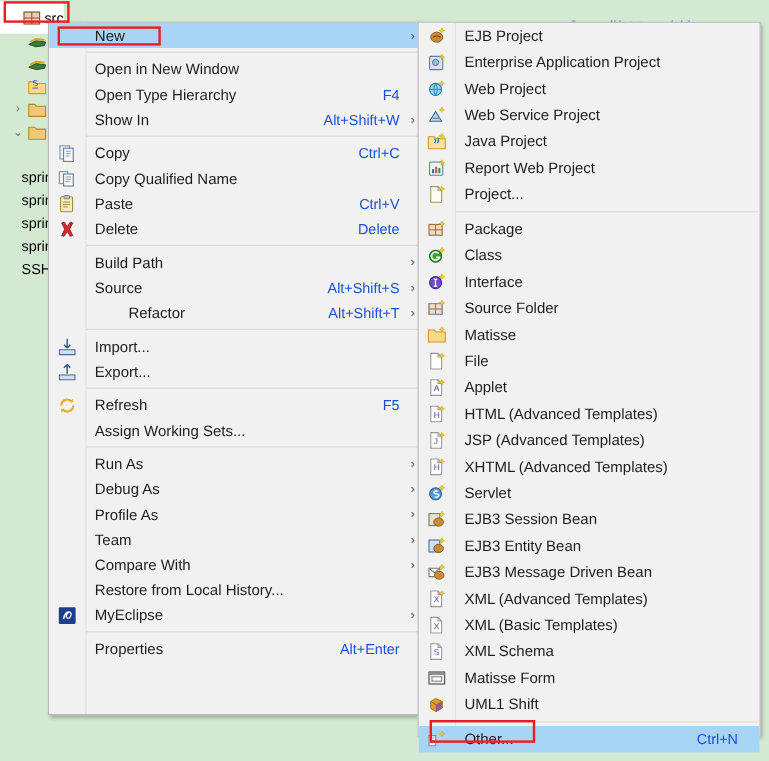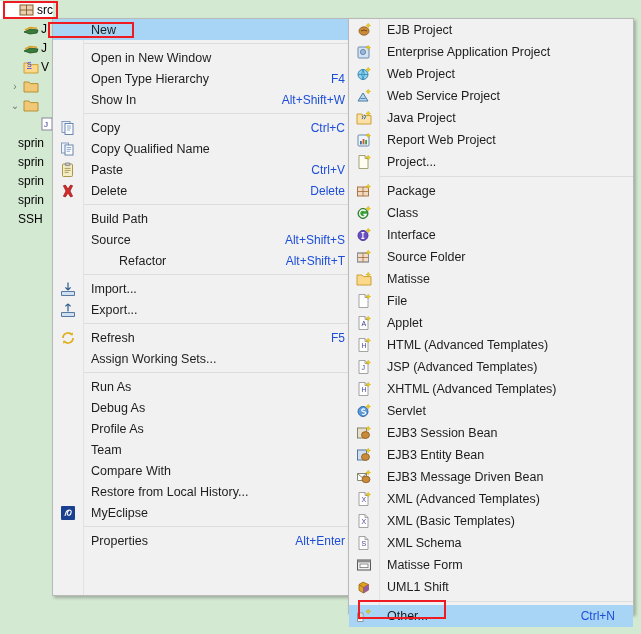--- a/index.html
+++ b/index.html
@@ -19,39 +19,39 @@
     position:absolute;left:428px;top:1px;
     font-family:"Liberation Mono", monospace;
     font-size:13px;white-space:pre;
   }
   .tok-attr{color:#7b2fa0;}
   .tok-str{color:#2a2aff;font-style:italic;}
 
   
   #explorer{position:absolute;left:0;top:0;width:88px;height:634px;}
   .tree-row{
-    position:absolute;left:0;height:18px;
+    position:absolute;left:0;height:27px;
     display:flex;align-items:center;
     white-space:nowrap;font-size:12px;color:#000;
   }
   .tree-row .tw{width:14px;display:inline-block;text-align:center;color:#777;font-size:10px;}
   .tree-ico{width:16px;height:16px;margin-right:3px;flex:none;position:relative;}
   .tree-lbl{font-size:12px;}
 
   .selrow{background:#fff;}
 
   
   #src-highlight{
     position:absolute;left:3px;top:1px;width:55px;height:18px;
     border:2px solid #ee1c22;box-sizing:border-box;z-index:40;
   }
 
   
   #ctx-menu{
-    position:absolute;left:52px;top:18px;width:312px;height:578px;
+    position:absolute;left:40px;top:18px;width:312px;height:578px;
     background:#f1f1f1;
     border:1px solid #b9b9b9;
     box-shadow:2px 2px 3px rgba(0,0,0,.25);
     box-sizing:border-box;
     z-index:20;
   }
   #ctx-menu .gutter{
     position:absolute;left:0;top:0;width:30px;height:100%;
     background:#f1f1f1;border-right:1px solid #e2e2e2;
   }

